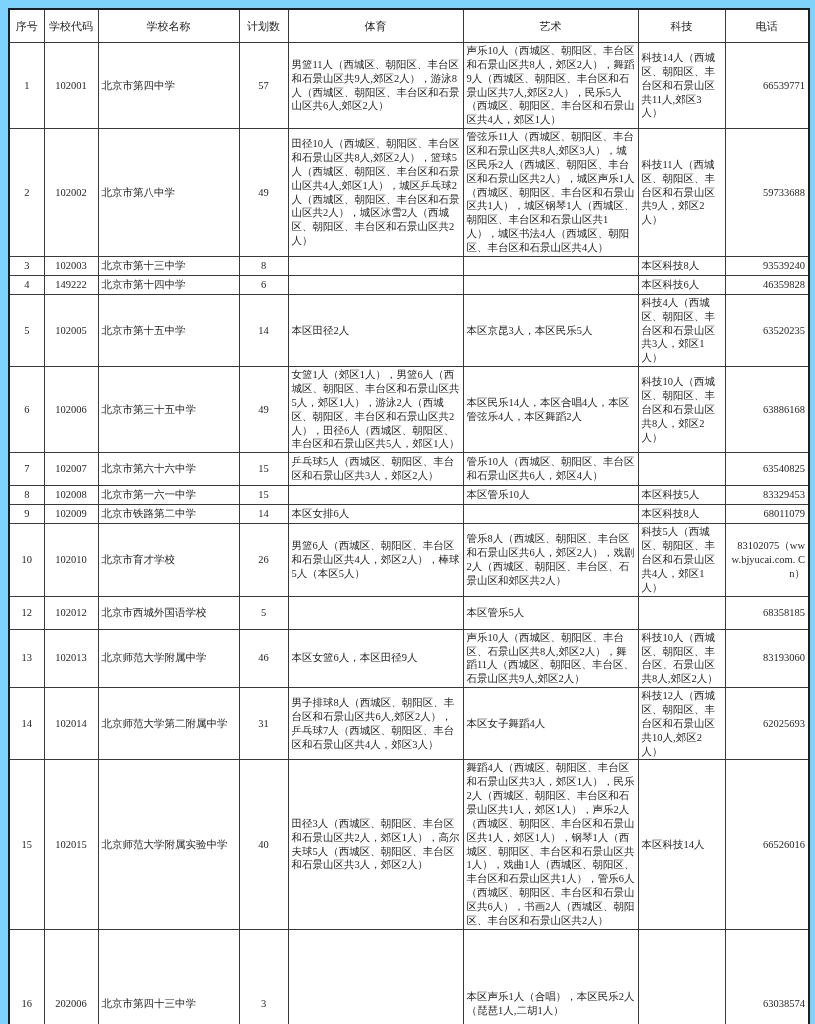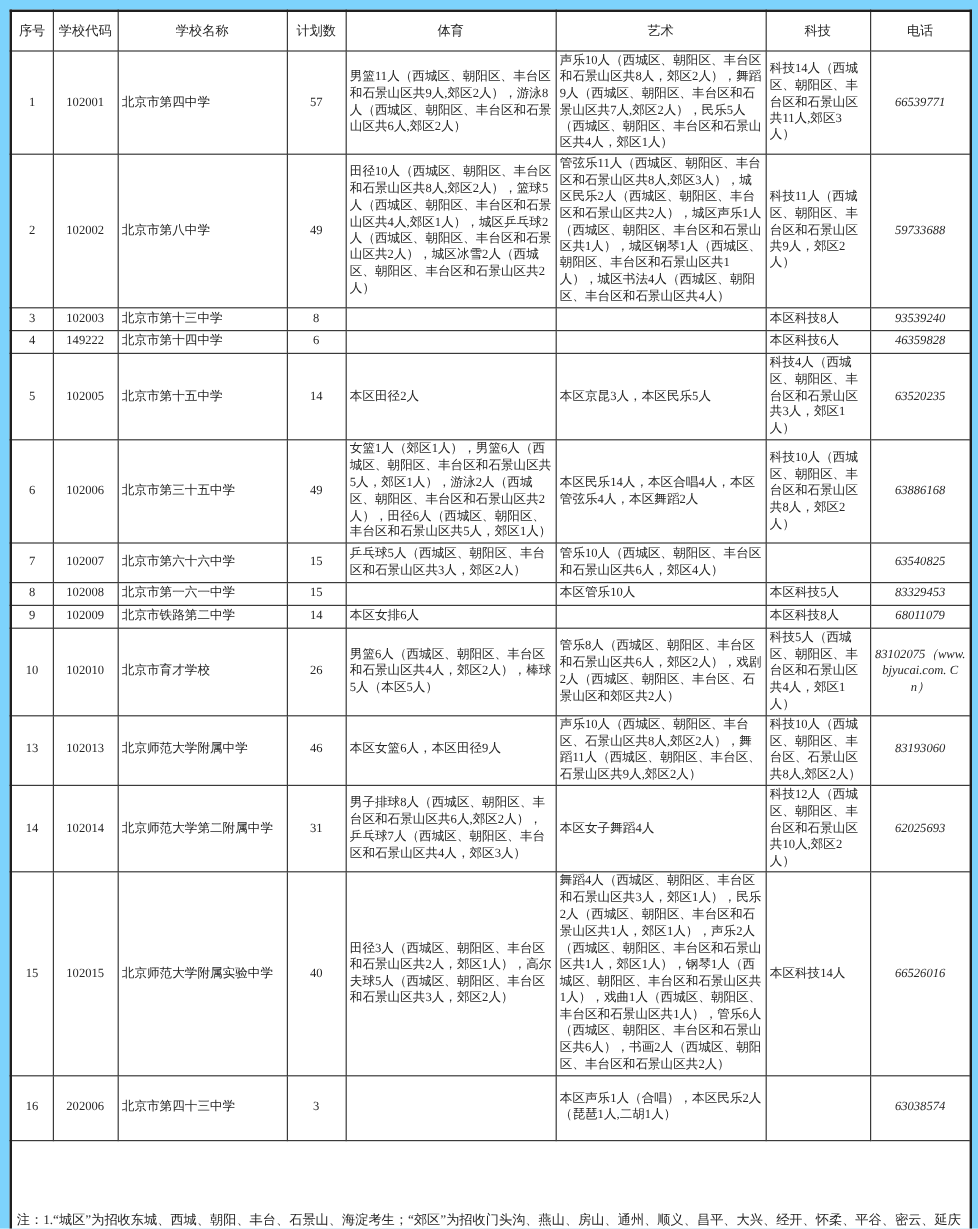--- a/index.html
+++ b/index.html
@@ -37,21 +37,21 @@
     overflow: hidden;
   }
   table.school-table th {
     font-weight: normal;
     text-align: center;
     height: 30px;
     font-size: 11px;
   }
   td.c { text-align: center; }
   td.l { text-align: left; }
-  td.phone { text-align: center; font-style: italic; }
+  td.phone { text-align: right; }
   
   tbody tr:nth-child(1)  { height: 78px; }
   tbody tr:nth-child(2)  { height: 126px; }
   tbody tr:nth-child(3)  { height: 19px; }
   tbody tr:nth-child(4)  { height: 19px; }
   tbody tr:nth-child(5)  { height: 46px; }
   tbody tr:nth-child(6)  { height: 86px; }
   tbody tr:nth-child(7)  { height: 33px; }
   tbody tr:nth-child(8)  { height: 19px; }
   tbody tr:nth-child(9)  { height: 19px; }
@@ -192,20 +192,30 @@
           <td class="c">10</td>
           <td class="c">102010</td>
           <td class="l">北京市育才学校</td>
           <td class="c">26</td>
           <td class="l">男篮6人（西城区、朝阳区、丰台区和石景山区共4人，郊区2人），棒球5人（本区5人）</td>
           <td class="l">管乐8人（西城区、朝阳区、丰台区和石景山区共6人，郊区2人），戏剧2人（西城区、朝阳区、丰台区、石景山区和郊区共2人）</td>
           <td class="l">科技5人（西城区、朝阳区、丰台区和石景山区共4人，郊区1人）</td>
           <td class="phone">83102075（www.bjyucai.com. Cn）</td>
         </tr>
         <tr>
+          <td class="c">12</td>
+          <td class="c">102012</td>
+          <td class="l">北京市西城外国语学校</td>
+          <td class="c">5</td>
+          <td class="l"></td>
+          <td class="l">本区管乐5人</td>
+          <td class="l"></td>
+          <td class="phone">68358185</td>
+        </tr>
+        <tr>
           <td class="c">13</td>
           <td class="c">102013</td>
           <td class="l">北京师范大学附属中学</td>
           <td class="c">46</td>
           <td class="l">本区女篮6人，本区田径9人</td>
           <td class="l">声乐10人（西城区、朝阳区、丰台区、石景山区共8人,郊区2人），舞蹈11人（西城区、朝阳区、丰台区、石景山区共9人,郊区2人）</td>
           <td class="l">科技10人（西城区、朝阳区、丰台区、石景山区共8人,郊区2人）</td>
           <td class="phone">83193060</td>
         </tr>
         <tr>

